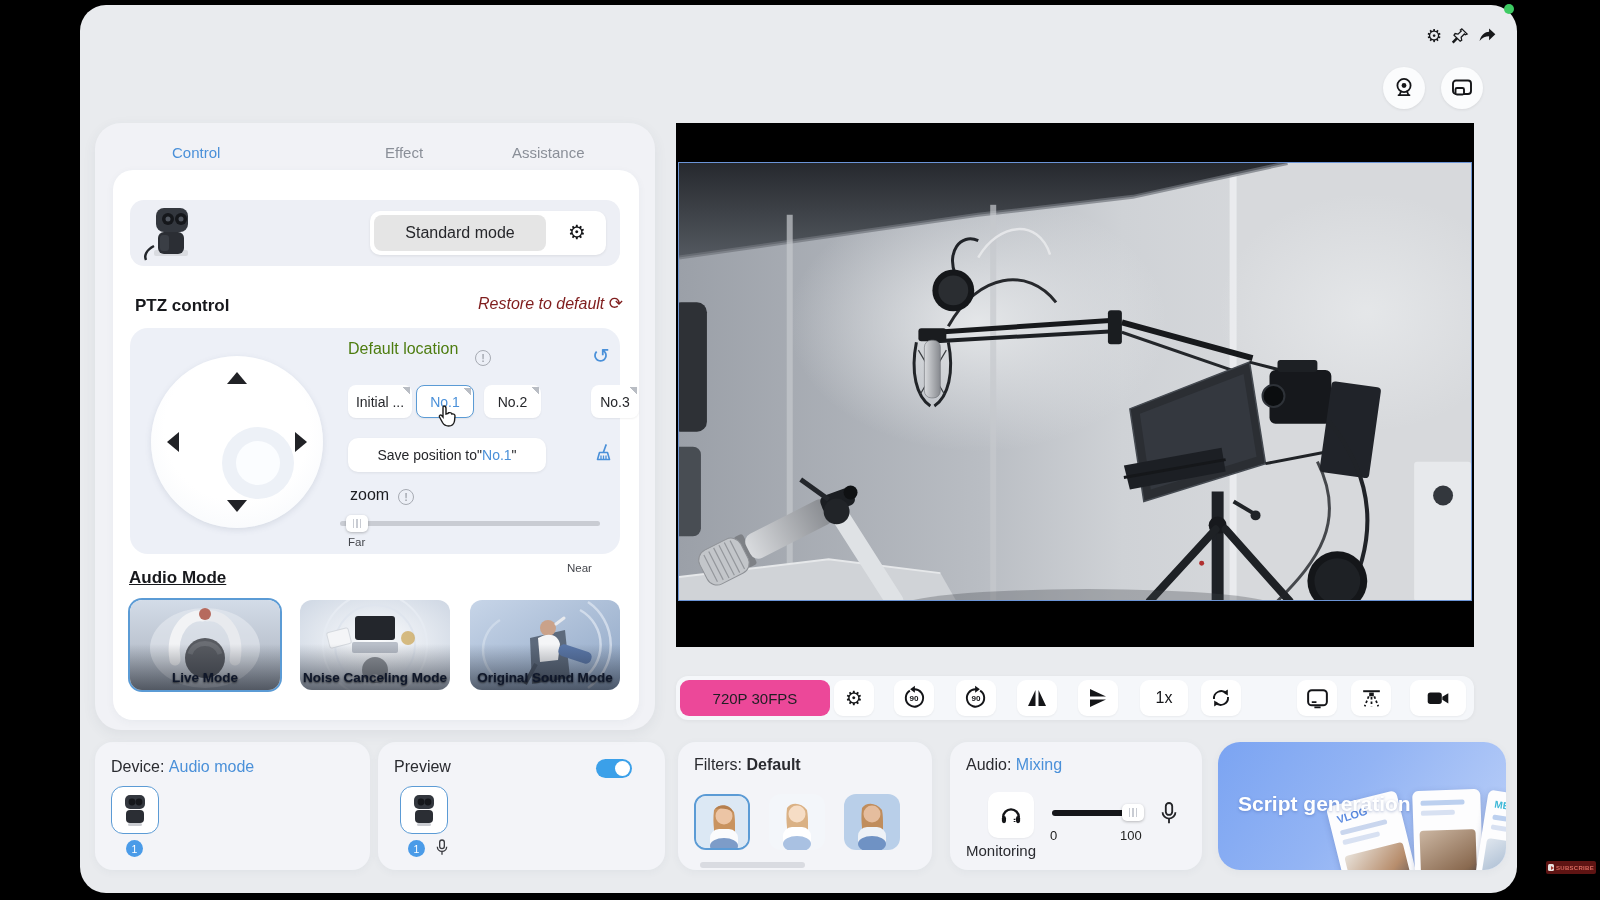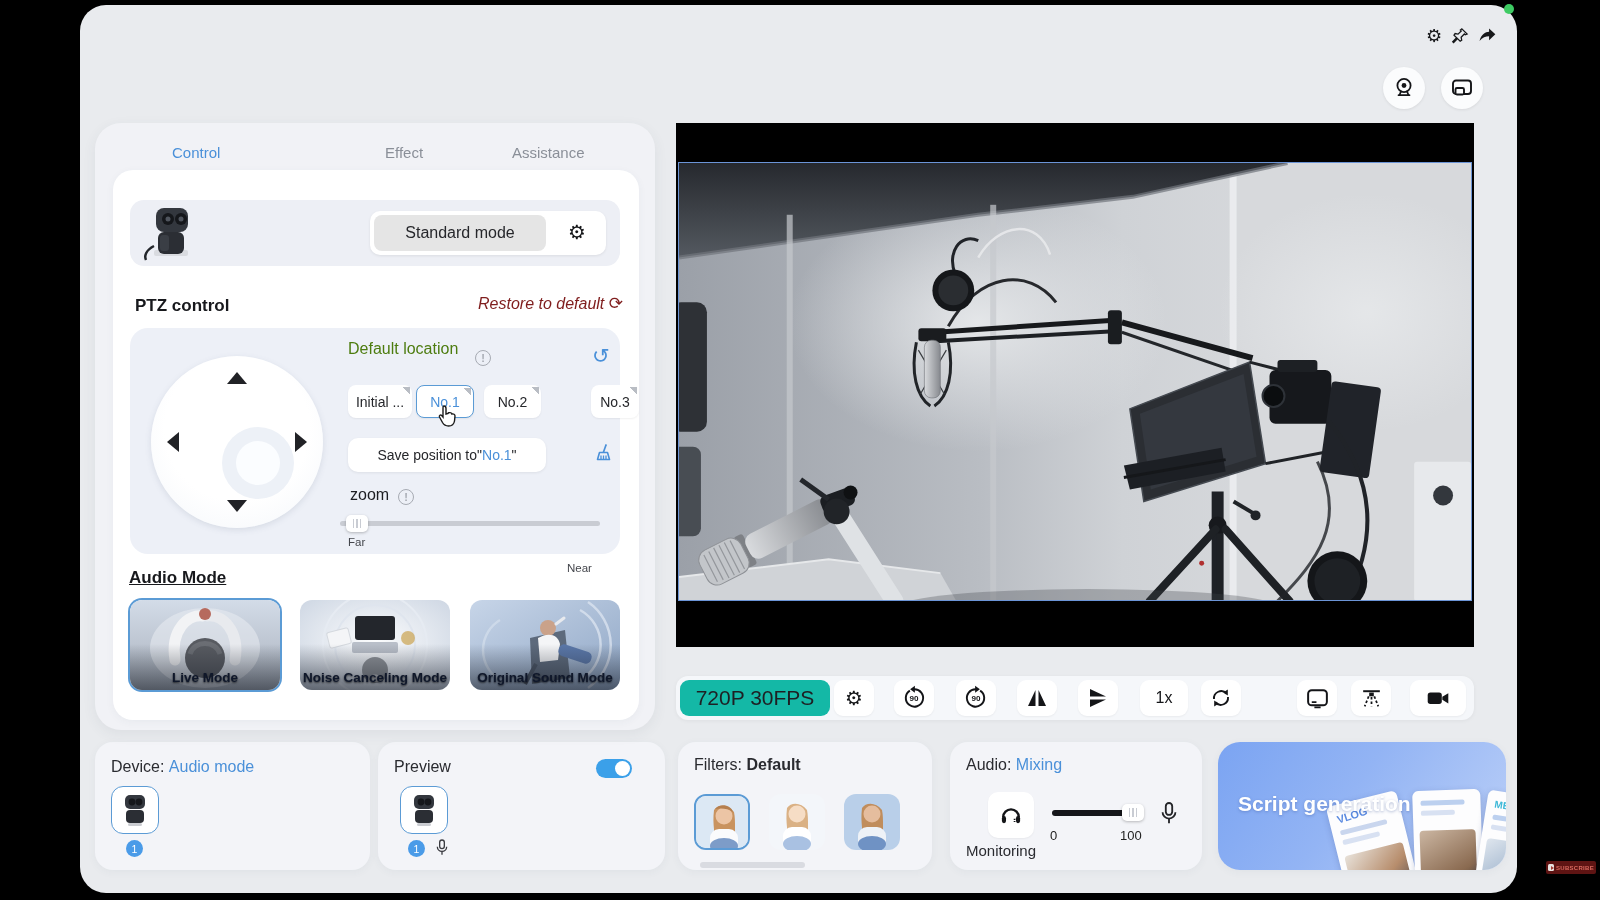--- a/index.html
+++ b/index.html
@@ -62,22 +62,22 @@
   .modecard .shade{position:absolute;left:0;bottom:0;width:100%;height:46px;
         background:linear-gradient(rgba(30,35,45,0),rgba(30,35,45,.62));}
   .modecard .mlabel{position:absolute;left:0;bottom:5px;width:100%;text-align:center;color:#0f172a;
         font-size:13.5px;font-weight:bold;text-shadow:0 1px 2px rgba(0,0,0,.65);}
   
   .videoblock{left:676px;top:123px;width:798px;height:524px;background:#000;}
   .videoinner{left:2px;top:39px;width:792px;height:437px;border:1px solid #6b94d6;}
   
   .toolbar{left:676px;top:676px;width:798px;height:44px;background:#f5f7fa;border-radius:12px;
            box-shadow:0 1px 4px rgba(0,0,0,.05);}
-  .respill{left:4px;top:4px;width:150px;height:36px;background:#14b8a6;border-radius:9px;
-           display:flex;align-items:center;justify-content:center;font-size:21px;color:#1e1f23;}
+  .respill{left:4px;top:4px;width:150px;height:36px;background:#ec4899;border-radius:9px;
+           display:flex;align-items:center;justify-content:center;font-size:15px;color:#1e1f23;}
   .tbtn{top:4px;width:40px;height:36px;background:#fff;border-radius:9px;box-shadow:0 1px 2px rgba(0,0,0,.05);
         display:flex;align-items:center;justify-content:center;cursor:pointer;color:#141518;}
   
   .bcard{top:742px;height:128px;background:#f3f4f8;border-radius:18px;box-shadow:0 2px 8px rgba(60,70,90,.05);}
   .btitle{font-size:16px;color:#2a2b30;}
   .bval{color:#4a90d9;}
   .thumb{width:48px;height:48px;background:#fff;border:1.5px solid #5b9bd5;border-radius:12px;
          display:flex;align-items:center;justify-content:center;cursor:pointer;box-sizing:border-box;}
   .badge{width:17px;height:17px;border-radius:50%;background:#4a9be8;color:#fff;font-size:10.5px;
          display:flex;align-items:center;justify-content:center;}

